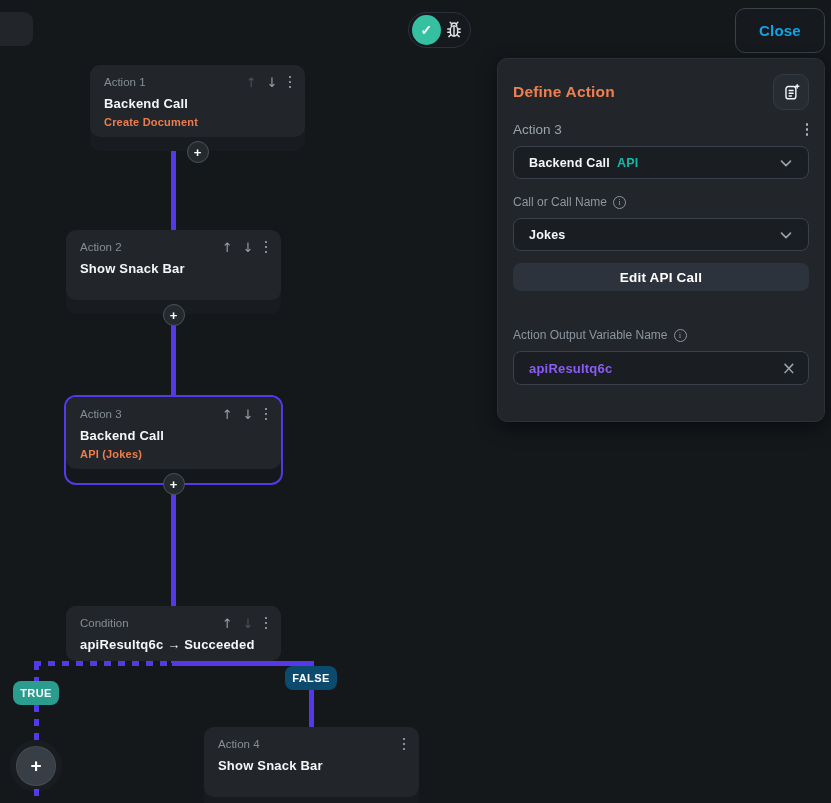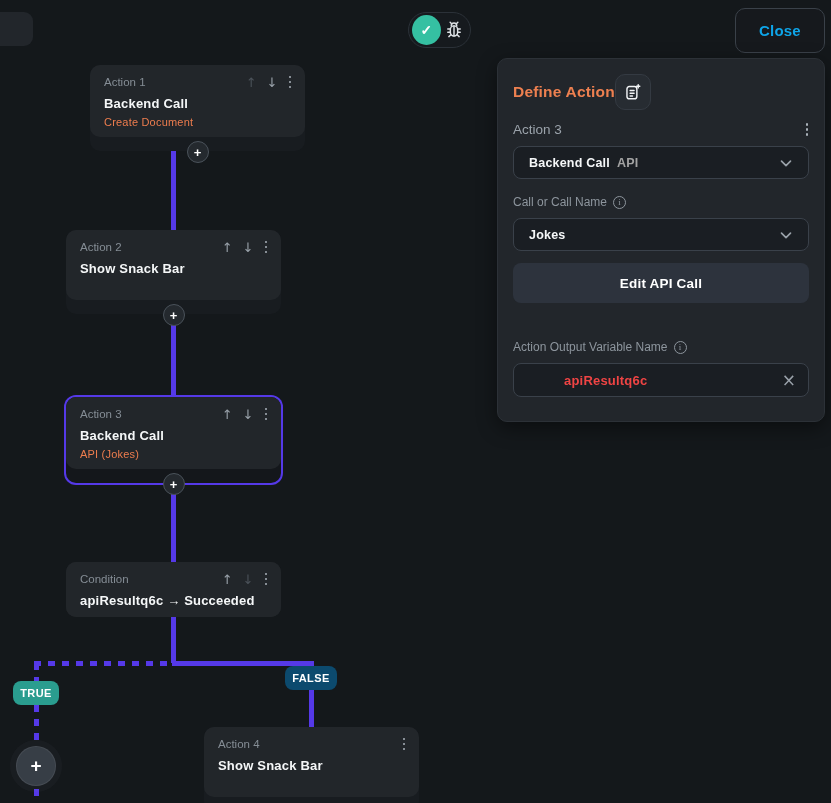--- a/index.html
+++ b/index.html
@@ -14,30 +14,30 @@
   .vline  { position:absolute; width:5px;  background:#5539e8; z-index:1; }
   .hline  { position:absolute; height:5px; background:#5539e8; z-index:1; }
   .vdash  { position:absolute; width:5px;  z-index:1;
             background:repeating-linear-gradient(180deg,#5539e8 0 7px,transparent 7px 14px); }
   .hdash  { position:absolute; height:5px; z-index:1;
             background:repeating-linear-gradient(90deg,#5539e8 0 7px,transparent 7px 14px); }
   
   .node { position:absolute; width:215px; background:#181c20; border-radius:10px;
           padding-bottom:14px; z-index:2; }
   .node.selected { box-shadow:0 0 0 2px #5539e8; background:#14171b; }
-  .node.no-footer { padding-bottom:0; }
+  .node.no-footer { padding-bottom:0;margin-top:44px; }
   .card { background:#22262a; border-radius:10px; padding:10px 13px 9px 14px; }
   .node-header { display:flex; align-items:center; font-size:11.5px; color:#858d95; height:14px; }
   .header-actions { margin-left:auto; display:flex; align-items:center; gap:10px; }
   .arrow { font-size:13px; line-height:1; color:#99a1a9; font-family:"DejaVu Sans",sans-serif; cursor:pointer; }
   .arrow.dim { color:#4b5259; }
   .vdots { display:flex; flex-direction:column; gap:2.5px; cursor:pointer; padding:1px; }
   .vdots i { width:2.5px; height:2.5px; border-radius:50%; background:#aab2ba; display:block; }
   .node-title { margin-top:7px; font-weight:700; font-size:13px; letter-spacing:.2px; color:#f5f7f8; }
-  .node-sub { margin-top:5px; font-weight:400; font-size:11px; letter-spacing:.2px; color:#ee7d4e; }
+  .node-sub { margin-top:5px; font-weight:700; font-size:11px; letter-spacing:.2px; color:#ee7d4e; }
   .pad-extra { padding-bottom:24px; }
   .plus-btn { position:absolute; left:50%; bottom:-12px; transform:translateX(-50%);
               width:22px; height:22px; border-radius:50%; background:#24292e;
               border:1.5px solid #4a525a; color:#fff; display:flex; align-items:center;
               justify-content:center; font-size:13px; font-weight:700; z-index:3; cursor:pointer; }
   .big-plus { position:absolute; left:16px; top:746px; width:40px; height:40px; border-radius:50%;
               background:#373e46; border:1px solid rgba(255,255,255,.07);
               box-shadow:0 0 0 6px rgba(130,140,150,.05);
               display:flex; align-items:center; justify-content:center;
               color:#fff; font-size:19px; font-weight:700; z-index:3; cursor:pointer; }
@@ -57,46 +57,46 @@
                   color:#fff; font-size:14px; font-weight:700; cursor:pointer; }
   .bug-wrap { width:26px; height:26px; display:flex; align-items:center; justify-content:center; cursor:pointer; }
   .close-btn { position:absolute; left:735px; top:8px; width:90px; height:45px; border-radius:10px;
                border:1px solid #3a4149; background:#16191d; color:#0ea5e9; font-weight:700;
                font-size:15px; letter-spacing:.2px; display:flex; align-items:center;
                justify-content:center; z-index:5; cursor:pointer; }
   
   .panel { position:absolute; left:497px; top:58px; width:328px; height:364px;
            background:#22262b; border:1px solid #2c3137; border-radius:10px;
            box-shadow:0 6px 20px rgba(0,0,0,.45); padding:15px; z-index:5; }
-  .panel-header { display:flex; align-items:center; }
+  .panel-header { display:flex; align-items:center; justify-content:space-between; }
   .panel-title { color:#ee8050; font-weight:700; font-size:15.5px; letter-spacing:.2px; }
   .icon-btn { width:36px; height:36px; border-radius:10px; background:#272c32;
               border:1px solid #343a42; display:flex; align-items:center; justify-content:center; cursor:pointer; }
   .action-row { margin-top:12px; display:flex; align-items:center; justify-content:space-between;
                 color:#9ba3ab; font-size:13.5px; }
   .field { margin-top:9px; height:33px; background:#1a1e23; border:1px solid #3a414a;
            border-radius:8px; display:flex; align-items:center; padding:0 13px 0 15px; cursor:pointer; }
   .field .primary { font-weight:700; font-size:12.5px; color:#f5f7f8; letter-spacing:.2px; }
-  .field .secondary { font-weight:700; font-size:12.5px; color:#a3a3a3; margin-left:7px; letter-spacing:.2px; }
+  .field .secondary { font-weight:700; font-size:12.5px; color:#14b8a6; margin-left:7px; letter-spacing:.2px; }
   .field .chev { margin-left:auto; display:flex; }
   .label-row { margin-top:16px; display:flex; align-items:center; gap:6px;
                color:#8d959d; font-size:12px; }
   .label-row.gap-lg { margin-top:37px; }
   .info-i { width:13px; height:13px; border-radius:50%; border:1px solid #8d959d;
             display:inline-flex; align-items:center; justify-content:center;
             font-size:9px; color:#8d959d; font-family:"Liberation Serif",serif; cursor:pointer; }
-  .edit-btn { margin-top:12px; height:40px; width:100%; border:none; border-radius:8px;
+  .edit-btn { margin-top:12px; height:28px; width:100%; border:none; border-radius:8px;
               background:#2d333d; color:#fff; font-weight:700; font-size:13.5px;
               letter-spacing:.2px; display:flex; align-items:center; justify-content:center; cursor:pointer;
               font-family:"Liberation Sans",sans-serif; }
   .input-wrap { margin-top:9px; height:34px; background:#1a1e23; border:1px solid #3a414a;
                 border-radius:8px; display:flex; align-items:center; padding:0 12px 0 15px; }
   .input-wrap input { flex:1; background:transparent; border:none; outline:none;
-                      color:#ef4444; font-weight:700; font-size:13px; letter-spacing:.2px;
-                      font-family:"Liberation Sans",sans-serif;margin-left:35px; }
+                      color:#8b5cf6; font-weight:700; font-size:13px; letter-spacing:.2px;
+                      font-family:"Liberation Sans",sans-serif; }
   .clear-x { color:#9aa2aa; font-size:17px; line-height:1; cursor:pointer;
              font-family:"DejaVu Sans",sans-serif; }
 </style>
 </head>
 <body>
 
 <div class="vline" style="left:171px; top:140px; height:523px;"></div>
 <div class="hline" style="left:172px; top:661px; width:142px;"></div>
 <div class="vline" style="left:309px; top:661px; height:66px;"></div>
 <div class="hdash" style="left:34px; top:661px; width:138px;"></div>

